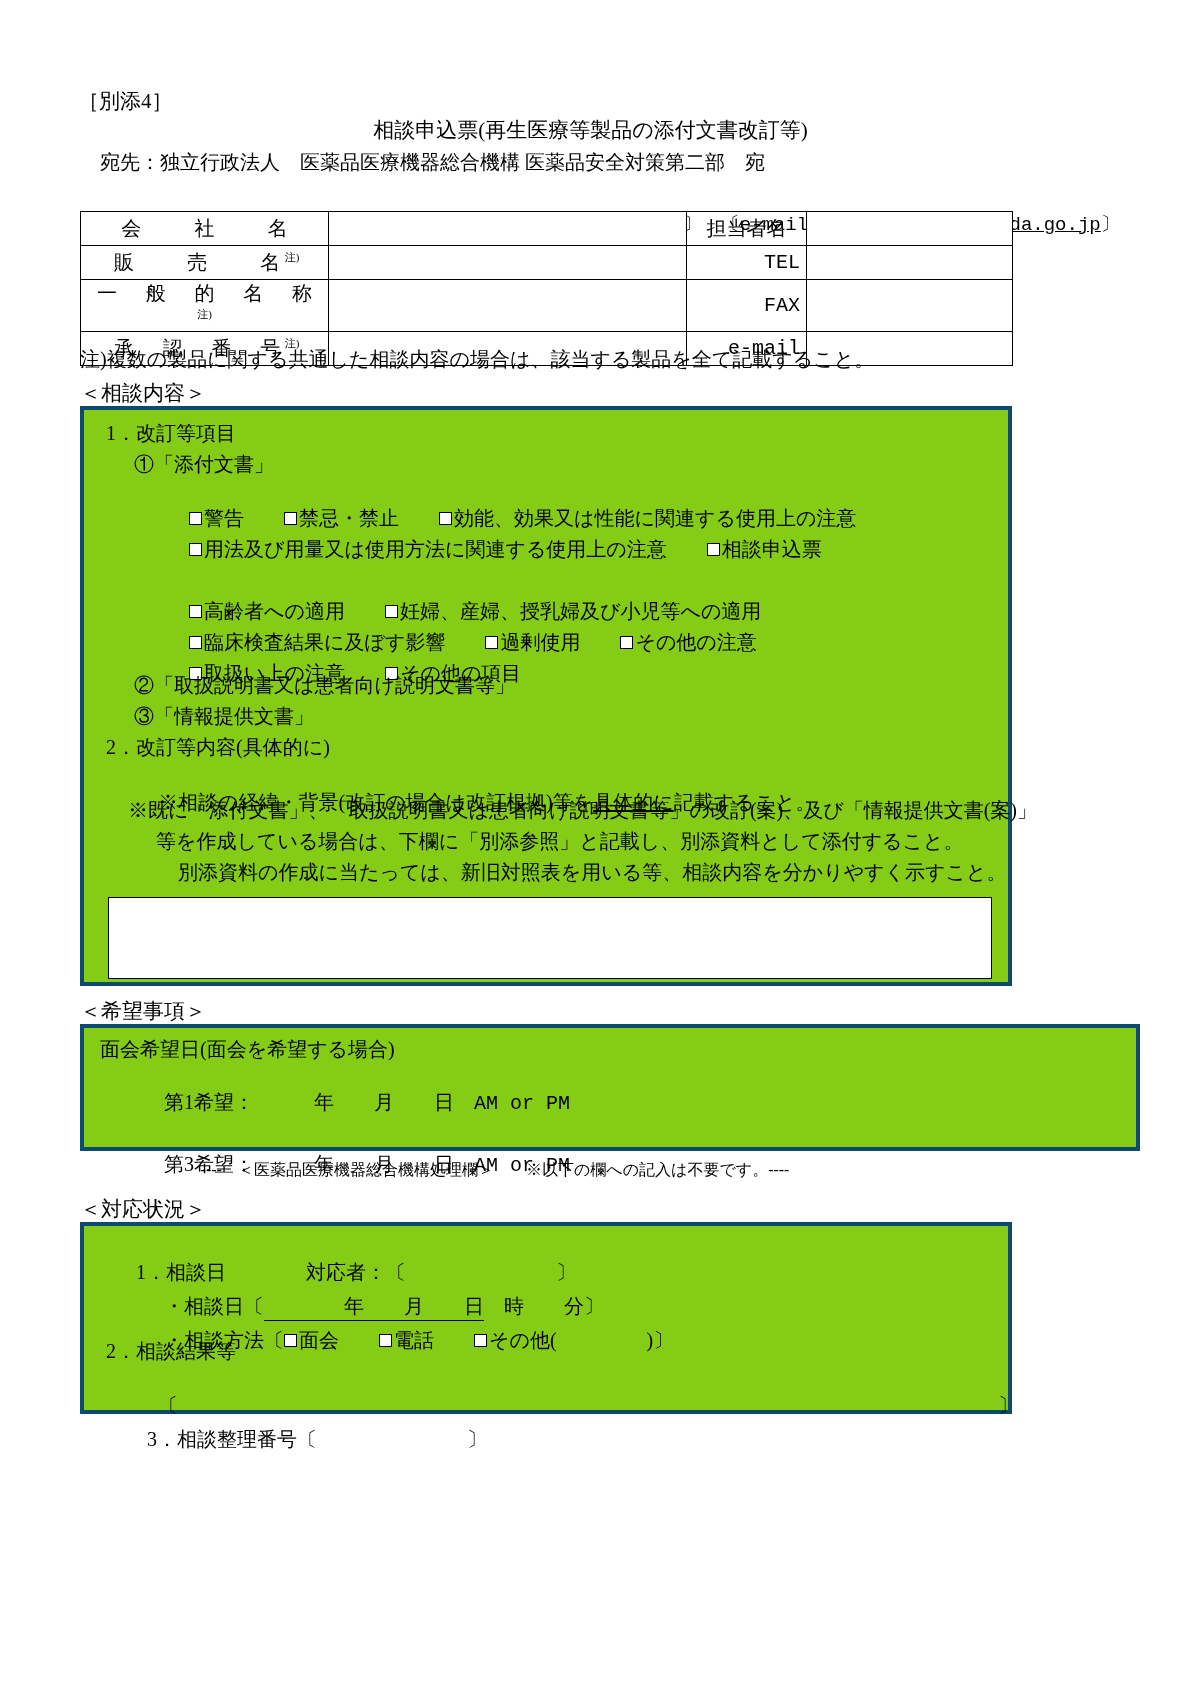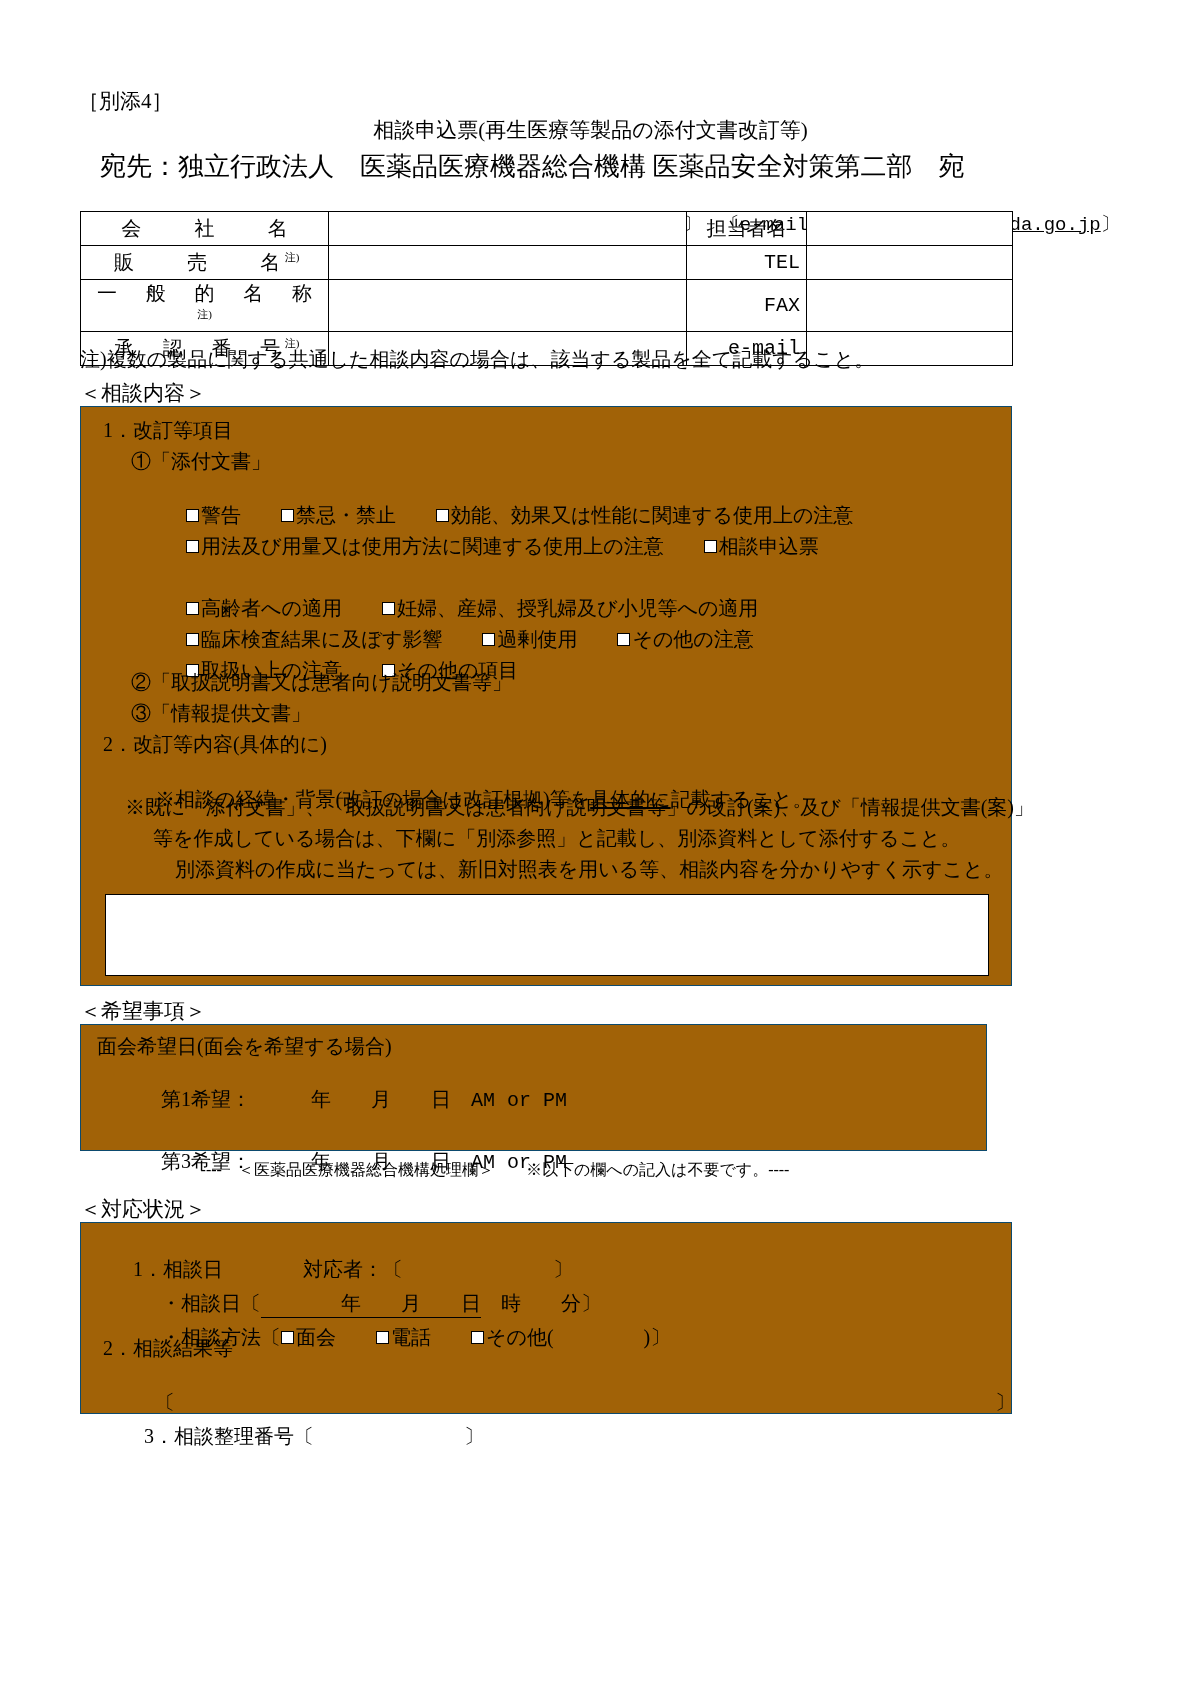--- a/index.html
+++ b/index.html
@@ -44,21 +44,21 @@
   #doc-title {
     position: absolute;
     left: 0; top: 115px;
     width: 1181px;
     text-align: center;
     font-size: 21px;
   }
   #addressee-line {
     position: absolute;
     left: 100px; top: 148px;
-    font-size: 26px;
+    font-size: 20px;
   }
   #contact-line {
     position: absolute;
     left: 428px; top: 184px;
     font-size: 19px;
     letter-spacing: 0px;
   }
   #contact-line .mailaddr {
     text-decoration: underline;
   }
@@ -111,31 +111,31 @@
     position: absolute;
     font-size: 21px;
   }
   #sec-soudan-head { left: 80px; top: 378px; }
   #sec-kibou-head  { left: 80px; top: 996px; }
   #sec-taiou-head  { left: 80px; top: 1194px; }
 
   
   .box {
     position: absolute;
-    border: 1px solid #0c4a6e;
+    border: 4px solid #0c4a6e;
     box-sizing: border-box;
-    background: #a16207;
+    background: #84cc16;
   }
   #soudan-box {
     left: 80px; top: 406px;
     width: 932px; height: 580px;
   }
   #kibou-box {
     left: 80px; top: 1024px;
-    width: 907px; height: 127px;
+    width: 1060px; height: 127px;
   }
   #taiou-box {
     left: 80px; top: 1222px;
     width: 932px; height: 192px;
   }
 
   
   .row {
     position: absolute;
     font-size: 20px;

